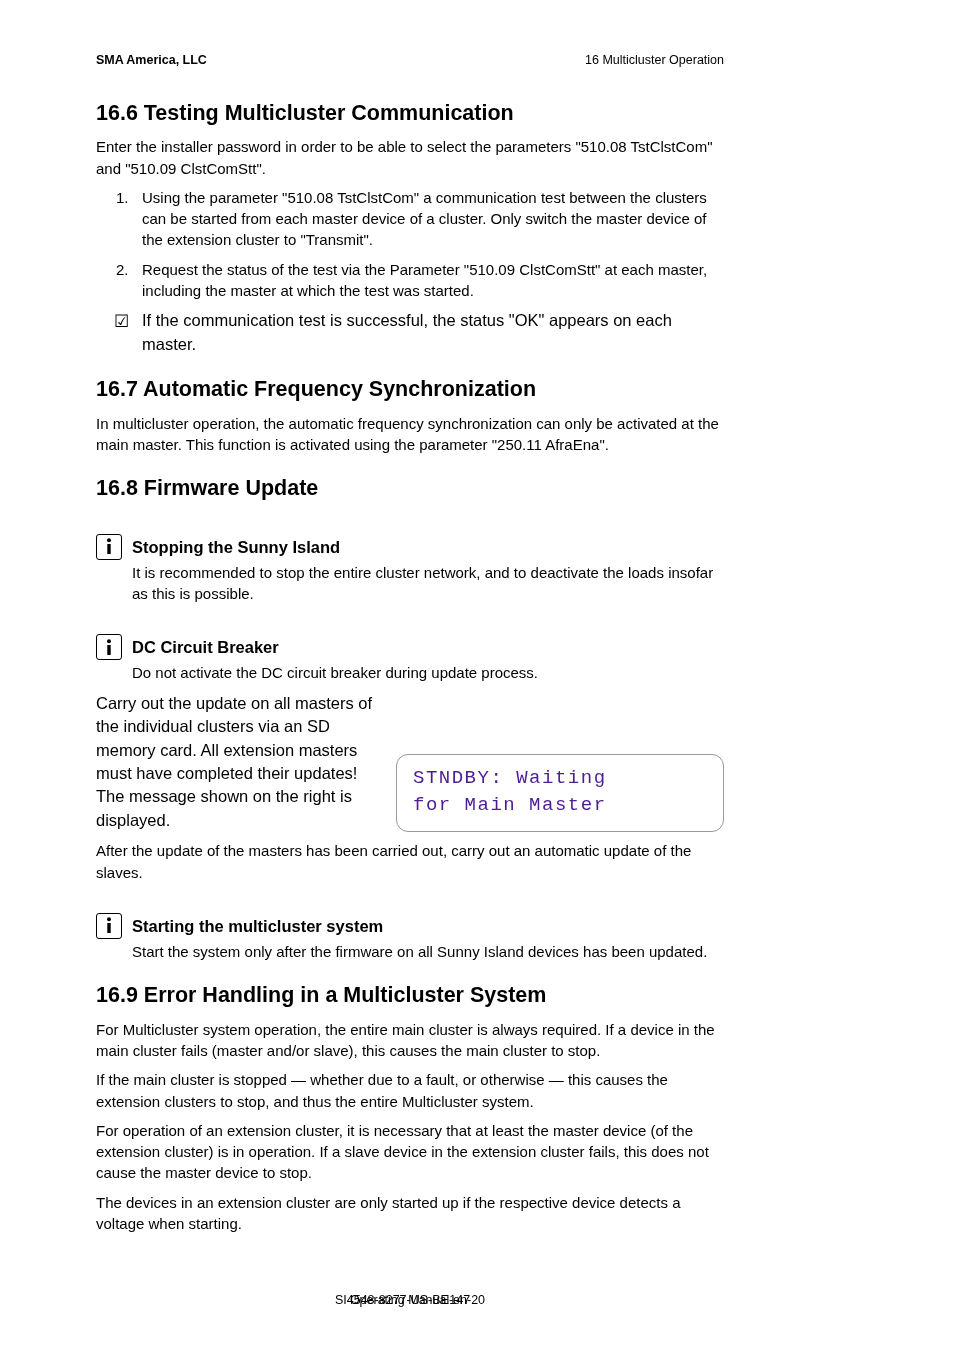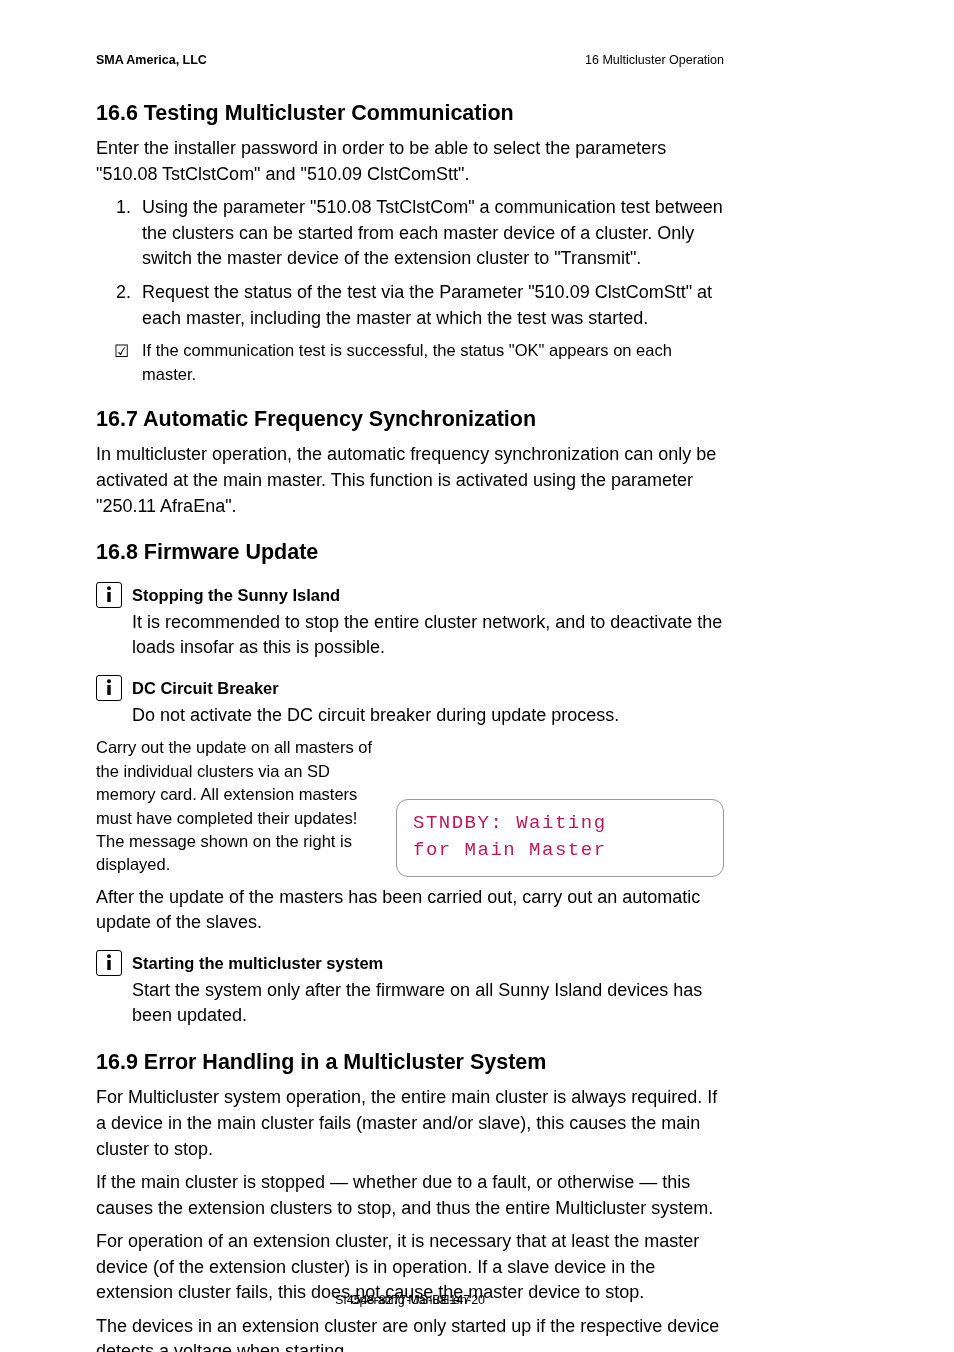--- a/index.html
+++ b/index.html
@@ -23,21 +23,21 @@
       margin-bottom: 28px;
     }
     .header-left { font-weight: 700; }
     .header-right { font-weight: 400; }
     h2.sec {
       font-size: 21.5px;
       font-weight: 700;
       margin-top: 18px;
       margin-bottom: 8px;
     }
-    p, li { font-size: 18px; }
+    p, li { font-size: 15px; }
     p { margin-bottom: 8px; }
     ol.numbered {
       list-style: none;
       padding-left: 24px;
       margin-bottom: 6px;
     }
     ol.numbered li {
       position: relative;
       padding-left: 22px;
       margin-bottom: 8px;
@@ -57,21 +57,21 @@
     .check-line .checkmark {
       position: absolute;
       left: 18px;
       top: 1px;
       font-size: 17px;
       font-weight: 400;
     }
     .info-row {
       display: flex;
       align-items: flex-start;
-      margin-top: 14px;
+      margin-top: 30px;
       margin-bottom: 2px;
     }
     .info-icon {
       width: 26px;
       height: 26px;
       border: 1.5px solid #000;
       border-radius: 3px;
       display: flex;
       align-items: center;
       justify-content: center;
@@ -99,21 +99,21 @@
     }
     .lcd-box {
       border: 1.5px solid #999;
       border-radius: 12px;
       padding: 10px 16px 12px 16px;
       width: 328px;
       flex-shrink: 0;
       font-family: "Courier New", monospace;
       font-size: 19px;
       letter-spacing: 1.5px;
-      color: #be185d;
+      color: #4c1d95;
       background: #fff;
     }
     .lcd-box .lcd-line { white-space: pre; }
     .footer-bar {
       position: absolute;
       bottom: 42px;
       left: 96px;
       right: 60px;
       display: flex;
       justify-content: center;

